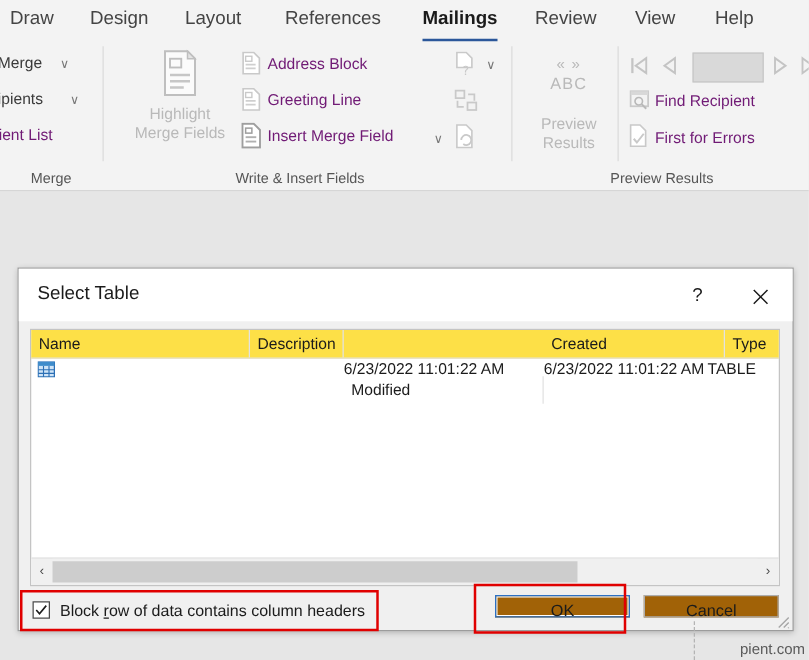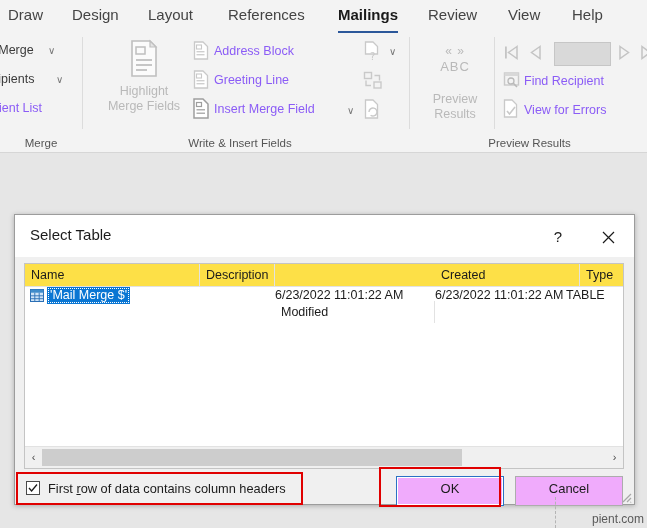--- a/index.html
+++ b/index.html
@@ -75,21 +75,21 @@
     font-size: 11.5px;
     color: #555555;
     white-space: nowrap;
     text-align: center;
     cursor: default;
   }
 
   .rb-item {
     position: absolute;
     font-size: 12.5px;
-    color: #8b5cf6;
+    color: #701a75;
     white-space: nowrap;
     cursor: default;
   }
   .rb-item.enabled { color: #3a3a3a; }
 
   .rb-lbl-center {
     position: absolute;
     text-align: center;
     font-size: 12.5px;
     color: #b9b9b9;
@@ -287,22 +287,22 @@
     font-size: 12.8px;
     color: #1b1b1b;
     white-space: nowrap;
     line-height: 18px;
     cursor: default;
   }
   #cb-label u { text-decoration: underline; }
 
   .dlg-btn {
     position: absolute;
-    height: 30px;
-    background: #f0abfc;
+    height: 18px;
+    background: #a16207;
     border: 1px solid #adadad;
     font-size: 13px;
     color: #1b1b1b;
     text-align: center;
     line-height: 24px;
     box-sizing: border-box;
     cursor: default;
   }
   #ok-btn {
     left: 381px; top: 261px;
@@ -481,21 +481,21 @@
     </svg>
     <div class="rb-item" style="left:524px; top:41px;">
       <span>Find Recipient</span>
     </div>
 
     <svg class="icon-svg" style="left:503px; top:66px;" width="18" height="20" viewBox="0 0 18 20">
       <path d="M1.5 1 H9 L13.5 5.5 V18 H1.5 Z" fill="#fff" stroke="#c9c9c9" stroke-width="1.3"></path>
       <path d="M4 12 L6.5 15 L12 8" fill="none" stroke="#c9c9c9" stroke-width="1.6"></path>
     </svg>
     <div class="rb-item" style="left:524px; top:70px;">
-      <span>View for Errors</span>
+      <span>First for Errors</span>
     </div>
 
     <div class="grp-label" style="left:412px; width:235px;">Preview Results</div>
   </div>
 </div>
 
 <div id="dialog">
 
   <div id="dialog-titlebar">
     <div id="dialog-title">Select Table</div>
@@ -517,21 +517,20 @@
       <div class="col-head" style="left:555px; width:43px;">Type</div>
     </div>
 
     <div id="list-rows">
       <div class="list-row">
         <svg class="row-icon" viewBox="0 0 14 13">
           <rect x="0.5" y="0.5" width="13" height="12" fill="#cfe4f7" stroke="#2b6fb5" stroke-width="1"></rect>
           <rect x="0.5" y="0.5" width="13" height="3.2" fill="#3f8ccb"></rect>
           <path d="M4.8 3.7 V12.5 M9.2 3.7 V12.5 M0.5 6.8 H13.5 M0.5 9.7 H13.5" stroke="#2b6fb5" stroke-width="0.9" fill="none"></path>
         </svg>
-        <div class="row-name">'Mail Merge $'</div>
         <div class="row-cell" style="left:250px;">6/23/2022 11:01:22 AM</div>
         <div class="row-cell" style="left:410px;">6/23/2022 11:01:22 AM</div>
         <div class="row-cell" style="left:541px;">TABLE</div>
       </div>
     </div>
 
     <div id="hscroll">
       <div class="sb-arrow" id="sb-left">‹</div>
       <div id="sb-track">
         <div id="sb-thumb" style="width: 74.5%;"></div>
@@ -540,21 +539,21 @@
     </div>
   </div>
 
   <div id="cb-row">
     <div id="cb-box">
       <svg width="12" height="12" viewBox="0 0 12 12">
         <path d="M2 6 L4.6 9 L10 2.5" stroke="#1b1b1b" stroke-width="1.3" fill="none"></path>
       </svg>
     </div>
     <div id="cb-label">
-      <span>First </span><u>r</u><span>ow of data contains column headers</span>
+      <span>Block </span><u>r</u><span>ow of data contains column headers</span>
     </div>
   </div>
 
   <div class="dlg-btn" id="ok-btn">OK</div>
   <div class="dlg-btn" id="cancel-btn">Cancel</div>
 
   <svg id="resize-grip" viewBox="0 0 13 13">
     <path d="M12 4 L4 12 M12 8 L8 12 M12 12 L11.5 12.5" stroke="#a8a8a8" stroke-width="1.2" fill="none"></path>
   </svg>
 </div>

